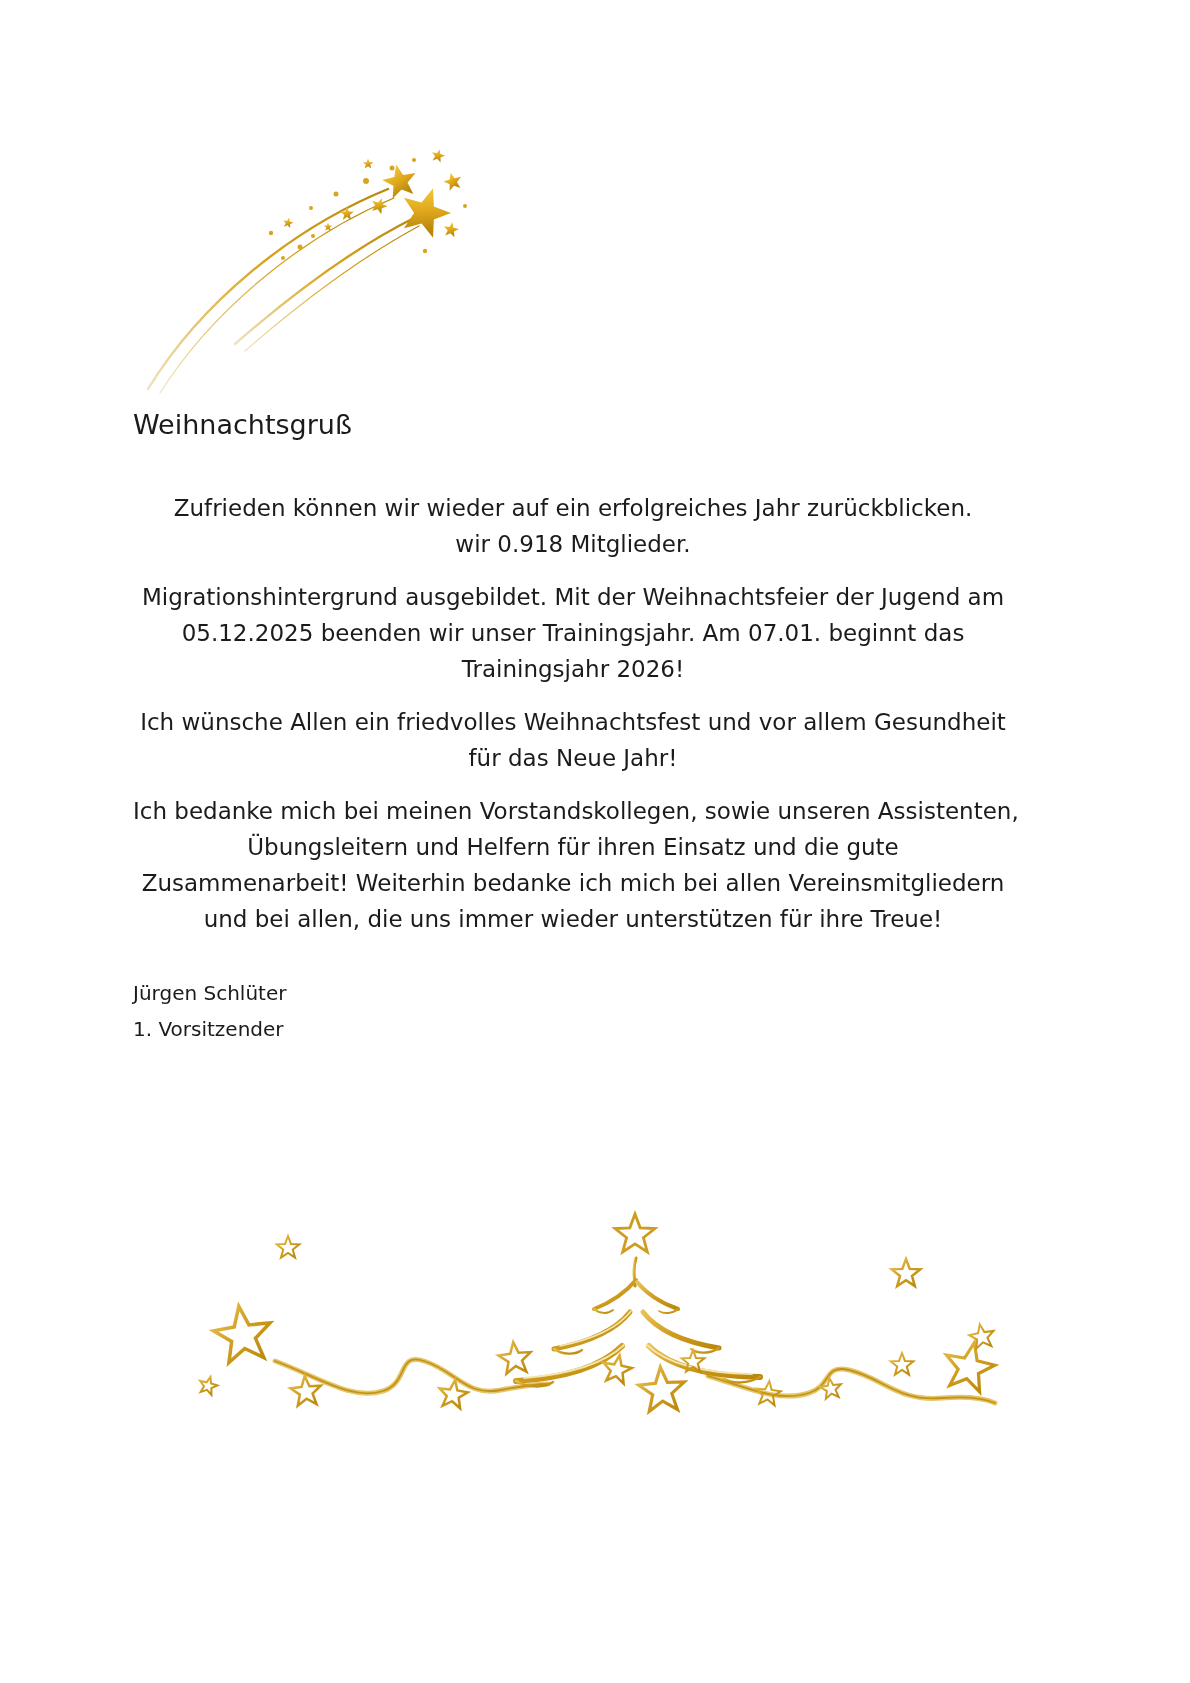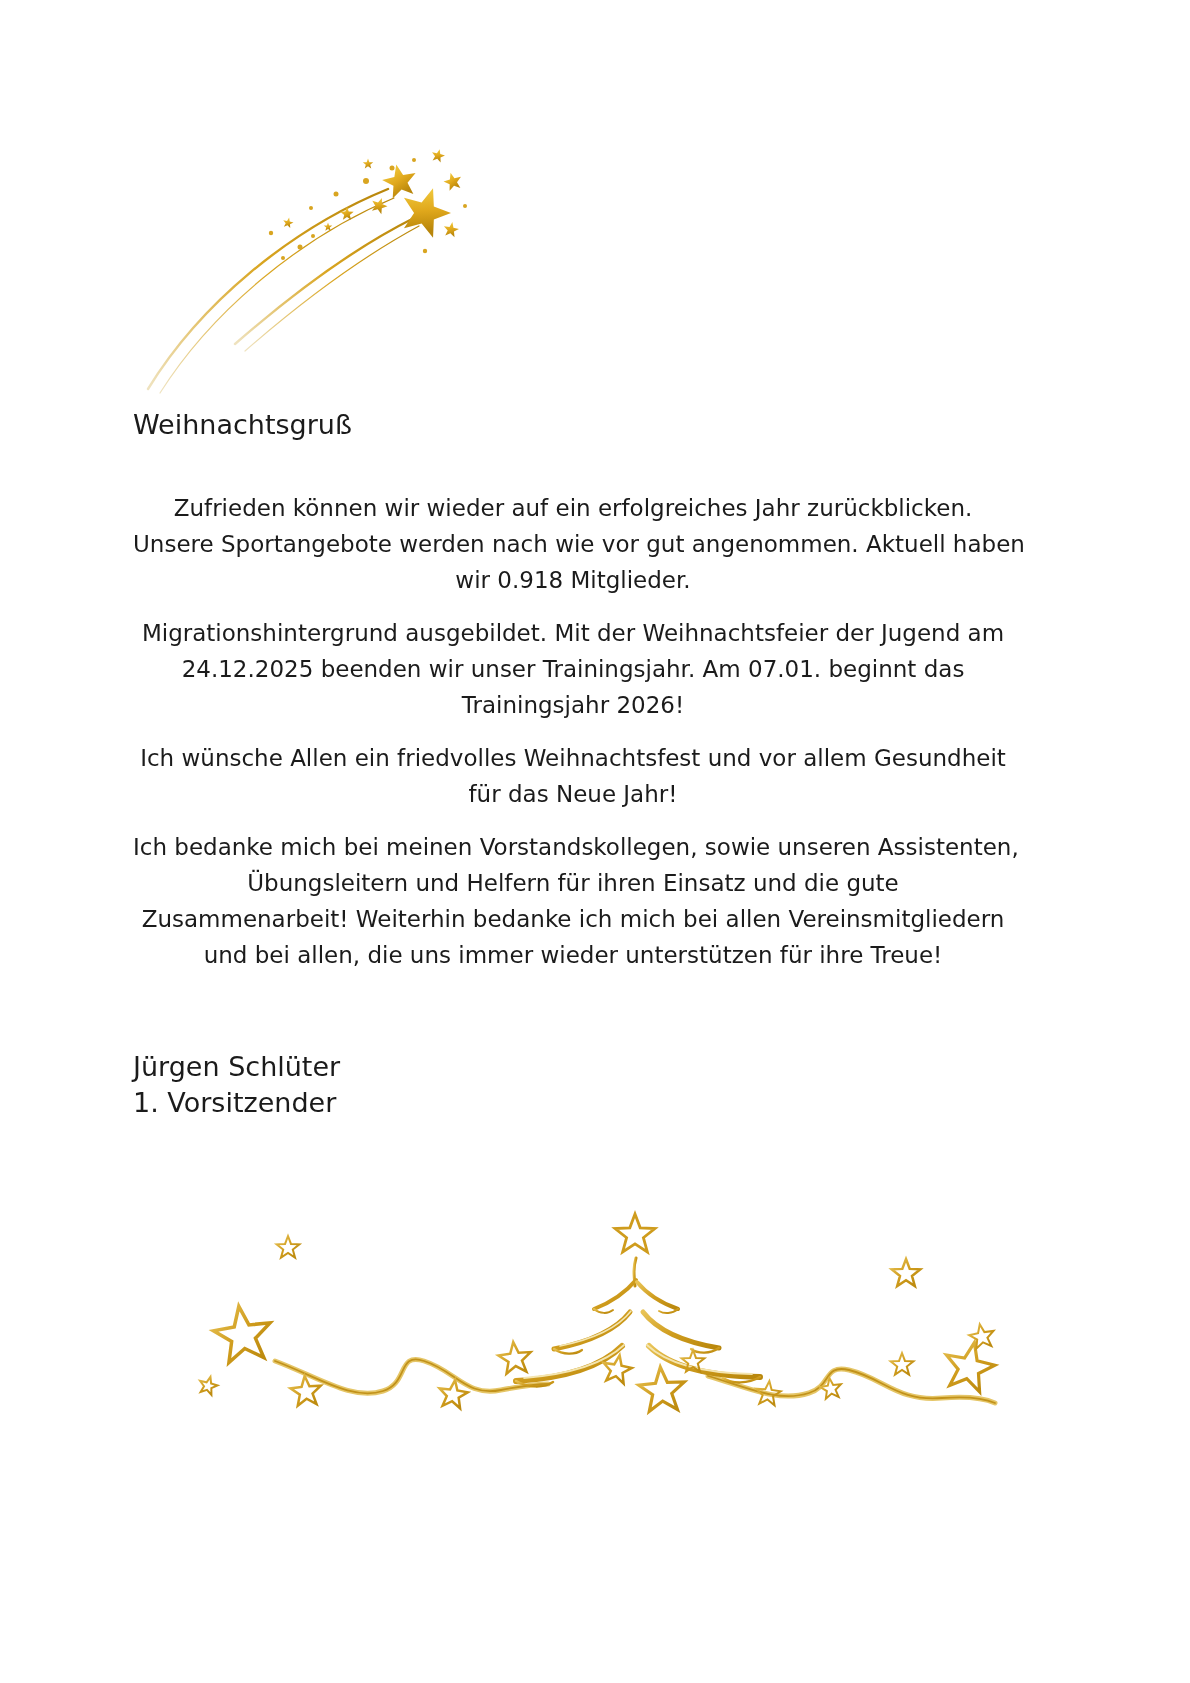--- a/index.html
+++ b/index.html
@@ -11,21 +11,21 @@
     overflow:hidden;
     font-family: cursive, "DejaVu Sans", sans-serif;
     color:#1b1b1b;
   }
   .deco-top{position:absolute;left:138px;top:146px;width:332px;height:248px;}
   .deco-bottom{position:absolute;left:150px;top:1140px;width:890px;height:310px;}
   .content{position:absolute;left:133px;top:404px;width:880px;}
   .doc-title{font-size:27px;line-height:42px;margin:0 0 44px 0;font-weight:normal;}
   .paragraph{font-size:23px;line-height:36px;margin:14px 0 17px 0;text-align:center;}
   .paragraph div{white-space:nowrap;}
-  .signature{font-size:27px;line-height:36px;margin-top:76px;}
+  .signature{font-size:20px;line-height:36px;margin-top:38px;}
   svg{display:block;}
 </style>
 </head>
 <body>
 
 <div class="page">
 
   <div class="deco-top">
     <svg width="332" height="248" viewBox="0 0 332 248">
       <defs>
@@ -73,26 +73,25 @@
         <circle cx="287" cy="105" r="2.2"></circle>
       </g>
     </svg>
   </div>
 
   <div class="content">
     <h1 class="doc-title">Weihnachtsgruß</h1>
 
     <div class="paragraph">
         <div>Zufrieden können wir wieder auf ein erfolgreiches Jahr zurückblicken.</div>
-        <div>Unsere Sportangebote werden nach wie vor gut angenommen. Aktuell haben</div>
         <div>wir 0.918 Mitglieder.</div>
       </div>
     <div class="paragraph">
         <div>Migrationshintergrund ausgebildet. Mit der Weihnachtsfeier der Jugend am</div>
-        <div>24.12.2025 beenden wir unser Trainingsjahr. Am 07.01. beginnt das</div>
+        <div>05.12.2025 beenden wir unser Trainingsjahr. Am 07.01. beginnt das</div>
         <div>Trainingsjahr 2026!</div>
       </div>
     <div class="paragraph">
         <div>Ich wünsche Allen ein friedvolles Weihnachtsfest und vor allem Gesundheit</div>
         <div>für das Neue Jahr!</div>
       </div>
     <div class="paragraph">
         <div>Ich bedanke mich bei meinen Vorstandskollegen, sowie unseren Assistenten,</div>
         <div>Übungsleitern und Helfern für ihren Einsatz und die gute</div>
         <div>Zusammenarbeit! Weiterhin bedanke ich mich bei allen Vereinsmitgliedern</div>

